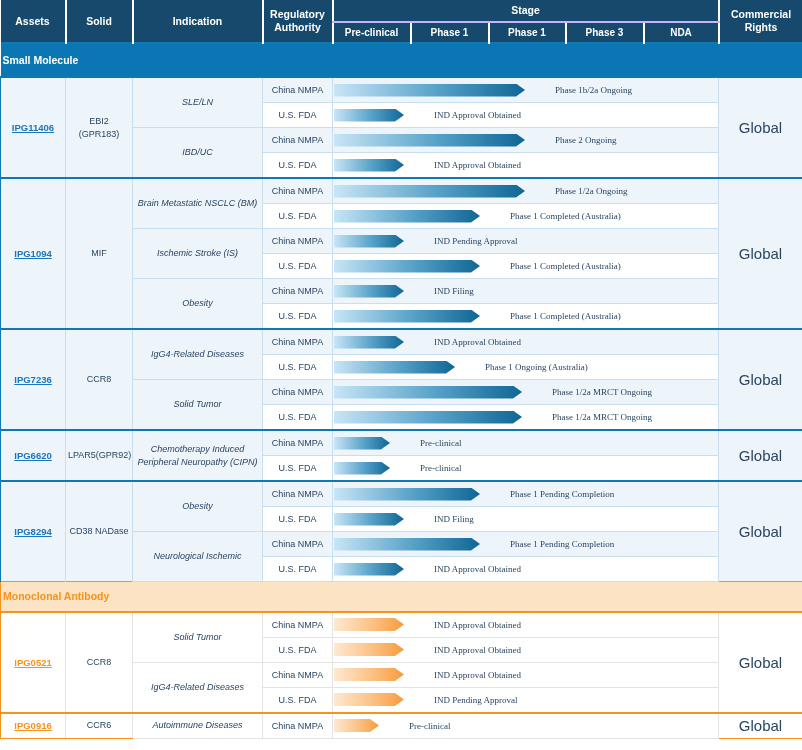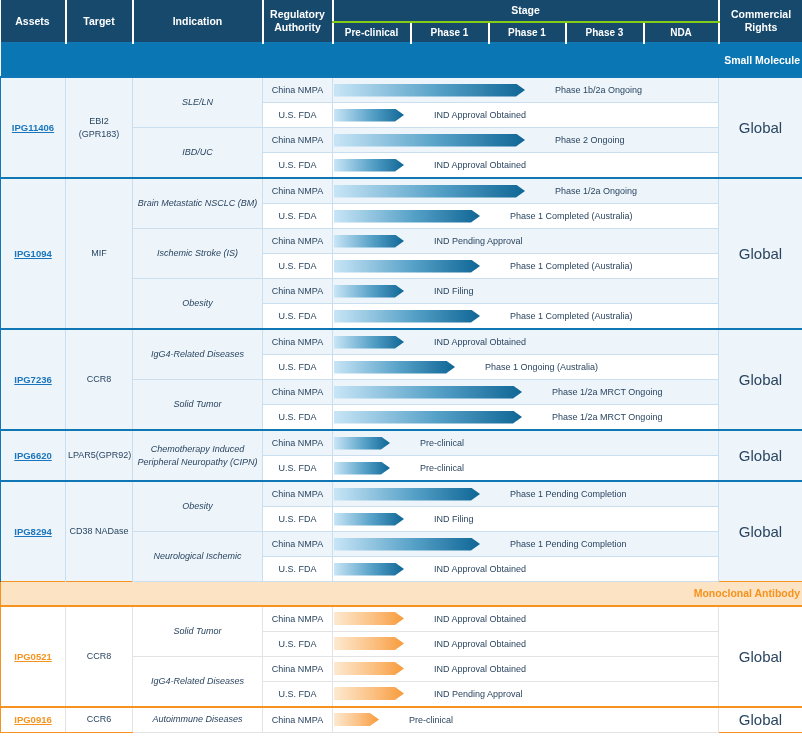--- a/index.html
+++ b/index.html
@@ -11,30 +11,30 @@
 
   
   thead th {
     background:var(--header-bg,#17496D); color:#fff; font-weight:bold;
     font-size:10.5px; vertical-align:middle; text-align:center;
     padding:2px 1px; line-height:1.2;
   }
   tr.h1 th { height:22px; }
   tr.h2 th { height:21px; font-size:10px; }
   th.sep { border-left:2px solid #fff; }
-  th.stage-h { border-bottom:2px solid #84cc16; }
+  th.stage-h { border-bottom:2px solid #c4b5fd; }
 
   
   tbody td {
     font-size:9px; color:var(--text,#2B4560); text-align:center;
     vertical-align:middle; padding:1px 2px;
   }
-  .band { font-weight:bold; font-size:10.5px; text-align:right; }
+  .band { font-weight:bold; font-size:10.5px; text-align:left; }
   .band.blue  { background:var(--small-molecule-blue,#0B76B4); color:#fff; height:34px; border-top:2px solid var(--group-line-blue,#1077B5); }
-  .band.orange{ background:var(--mab-band-bg,#FCE3C3); color:var(--orange,#F6921E); height:24px; border:1px solid var(--orange,#F6921E); }
+  .band.orange{ background:var(--mab-band-bg,#FCE3C3); color:var(--orange,#F6921E); height:30px; border:1px solid var(--orange,#F6921E); }
 
   .sub-row { height:24.5px; }
 
   
   tbody tr.blue td.alt, tbody tr.blue td.merged { background:var(--stripe-blue,#EDF5FB); }
   tbody tr.orange td.alt, tbody tr.orange td.merged { background:#fff; }
   tbody td { background:#fff; }
   tbody tr.blue td.alt, tbody tr.blue td.merged { background:var(--stripe-blue,#EDF5FB); }
 
   
@@ -52,21 +52,21 @@
 
   
   .asset-link { font-weight:bold; font-size:9.5px; text-decoration:underline; }
   tr.blue .asset-link   { color:var(--link-blue,#1B75BC); }
   tr.orange .asset-link { color:var(--orange,#F6921E); }
   .target-cell { white-space:pre-line; line-height:1.35; }
   .rights-cell { font-size:15px; }
   .indication-cell { line-height:1.35;font-style:italic; }
 
   
-  .stage-cell { padding:0; }
+  .stage-cell { padding:0;font-family:Liberation Serif, serif; }
   .stagewrap { display:flex; align-items:center; height:24px; padding-left:1px; }
   .arrow {
     height:13px; flex:0 0 auto;
     clip-path:polygon(0 0, calc(100% - 9px) 0, 100% 50%, calc(100% - 9px) 100%, 0 100%);
   }
   tr.blue .arrow   { background:linear-gradient(90deg, var(--arrow-blue-light,#C8E5F6) 0%, #55A0C7 55%, var(--arrow-blue-dark,#0F6695) 100%); }
   tr.orange .arrow { background:linear-gradient(90deg, var(--arrow-orange-light,#FDE9D0) 0%, #FBC184 55%, var(--arrow-orange-dark,#F89B3C) 100%); }
   .status { margin-left:30px; white-space:nowrap; font-size:9px; color:var(--text,#2B4560); }
 </style>
 </head>
@@ -82,21 +82,21 @@
       <col style="width:78px">
         <col style="width:78px">
         <col style="width:77px">
         <col style="width:78px">
         <col style="width:75px">
       <col style="width:84px">
     </colgroup>
     <thead>
       <tr class="h1">
         <th rowspan="2">Assets</th>
-        <th rowspan="2" class="sep">Target</th>
+        <th rowspan="2" class="sep">Solid</th>
         <th rowspan="2" class="sep">Indication</th>
         <th rowspan="2" class="sep">Regulatory Authority</th>
         <th colspan="5" class="sep stage-h">Stage</th>
         <th rowspan="2" class="sep">Commercial Rights</th>
       </tr>
       <tr class="h2">
         <th class="sep">Pre-clinical</th>
         <th class="sep">Phase 1</th>
         <th class="sep">Phase 1</th>
         <th class="sep">Phase 3</th>

